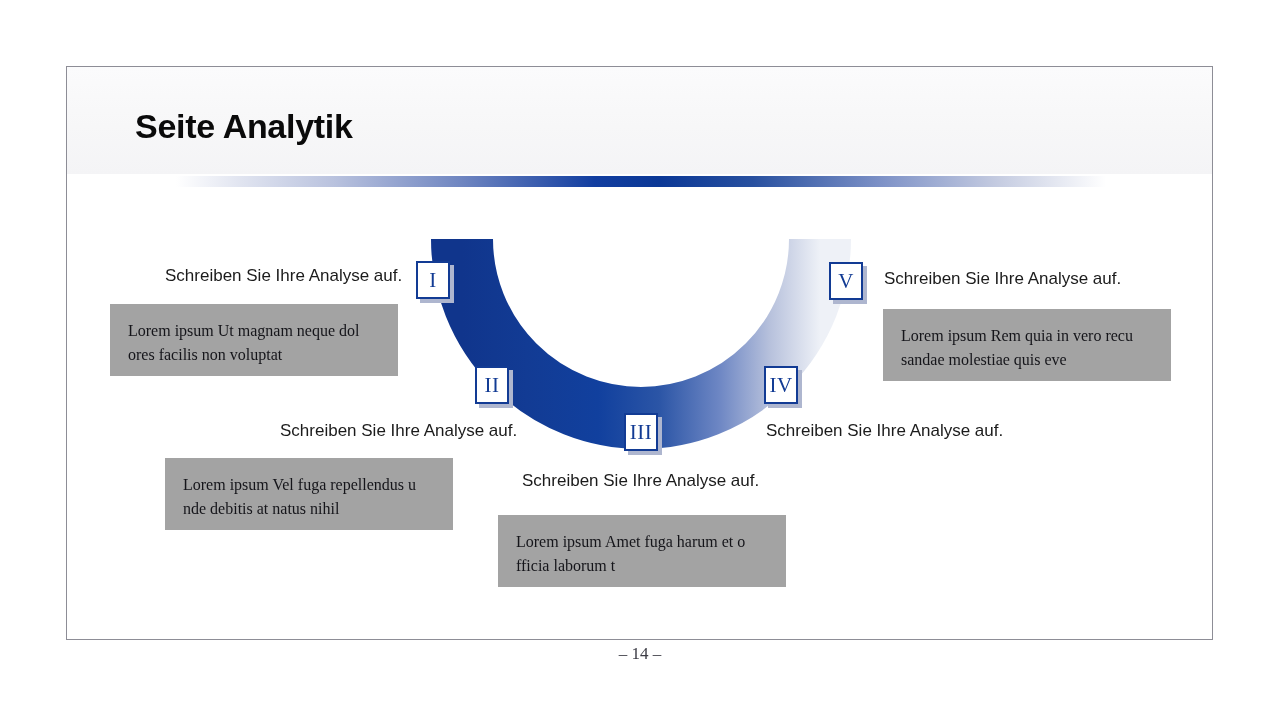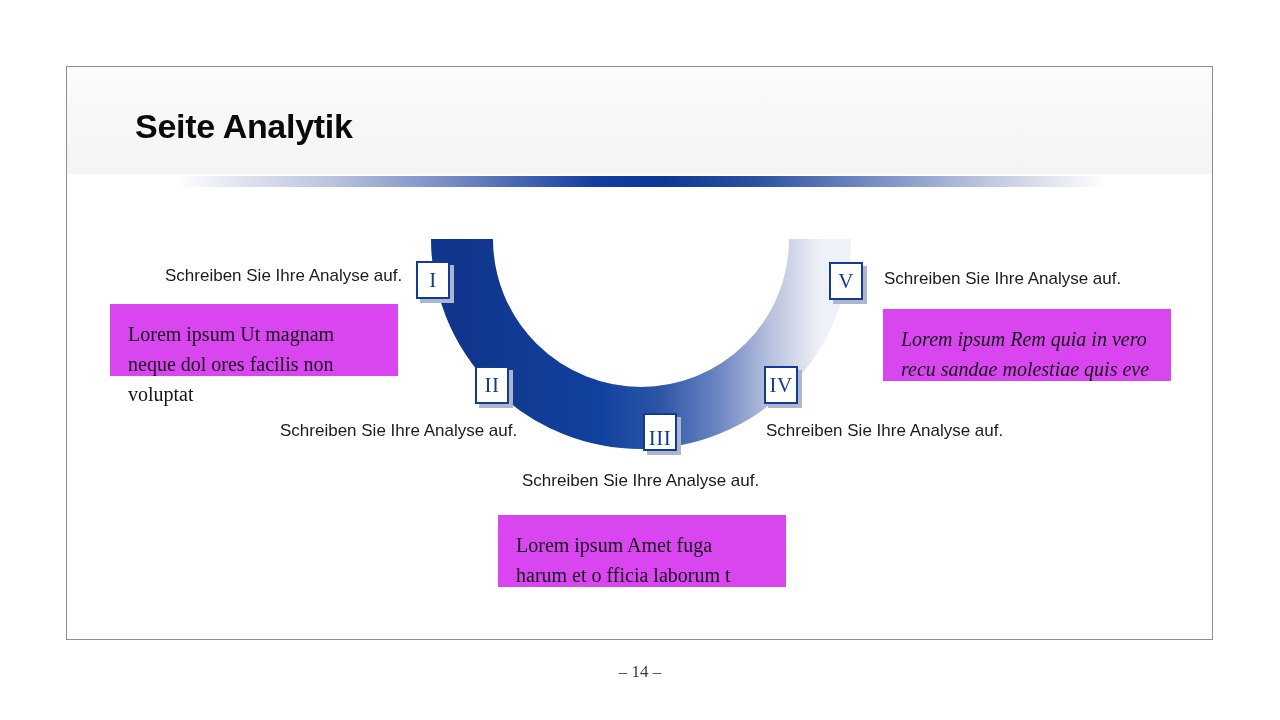--- a/index.html
+++ b/index.html
@@ -70,31 +70,31 @@
   }
   .caption{
     position:absolute;
     font-family:"Liberation Sans",sans-serif;
     font-size:17px;
     color:#1b1b1b;
     white-space:nowrap;
   }
   .note{
     position:absolute;
-    background:#d946ef;
+    background:#a3a3a3;
     font-family:"Liberation Serif",serif;
-    font-size:20px;
+    font-size:16px;
     line-height:1.5;
     color:#15151a;
     box-sizing:border-box;
     padding:15px 18px;
   }
   #page-number{
     position:absolute;
-    left:0;top:662px;
+    left:0;top:644px;
     width:1280px;
     text-align:center;
     font-family:"Liberation Serif",serif;
     font-size:17px;
     color:#3b3b44;
   }
 </style>
 </head>
 <body>
 
@@ -124,33 +124,34 @@
   <div class="badge" style="left:349px;top:194px;">
     <span>I</span>
   </div>
   <div class="caption" style="left:98px;top:199px;">Schreiben Sie Ihre Analyse auf.</div>
   <div class="note" style="left:43px;top:237px;width:288px;height:72px;">Lorem ipsum Ut magnam neque dol ores facilis non voluptat</div>
 
   <div class="badge" style="left:408px;top:299px;text-align:center;">
     <span>II</span>
   </div>
   <div class="caption" style="left:213px;top:354px;">Schreiben Sie Ihre Analyse auf.</div>
+  <div class="note" style="left:98px;top:391px;width:288px;height:72px;">Lorem ipsum Vel fuga repellendus u nde debitis at natus nihil</div>
 
-  <div class="badge" style="left:576px;top:346px;align-items:flex-end;">
+  <div class="badge" style="left:557px;top:346px;">
     <span>III</span>
   </div>
   <div class="caption" style="left:455px;top:404px;">Schreiben Sie Ihre Analyse auf.</div>
   <div class="note" style="left:431px;top:448px;width:288px;height:72px;">Lorem ipsum Amet fuga harum et o fficia laborum t</div>
 
   <div class="badge" style="left:697px;top:299px;font-family:Liberation Serif, serif;">
     <span>IV</span>
   </div>
   <div class="caption" style="left:699px;top:354px;">Schreiben Sie Ihre Analyse auf.</div>
 
   <div class="badge" style="left:762px;top:195px;">
     <span>V</span>
   </div>
   <div class="caption" style="left:817px;top:202px;">Schreiben Sie Ihre Analyse auf.</div>
-  <div class="note" style="left:816px;top:242px;width:288px;height:72px;font-style:italic;">Lorem ipsum Rem quia in vero recu sandae molestiae quis eve</div>
+  <div class="note" style="left:816px;top:242px;width:288px;height:72px;">Lorem ipsum Rem quia in vero recu sandae molestiae quis eve</div>
 
 </div>
 
 <div id="page-number">– 14 –</div>
 
 </body></html>

